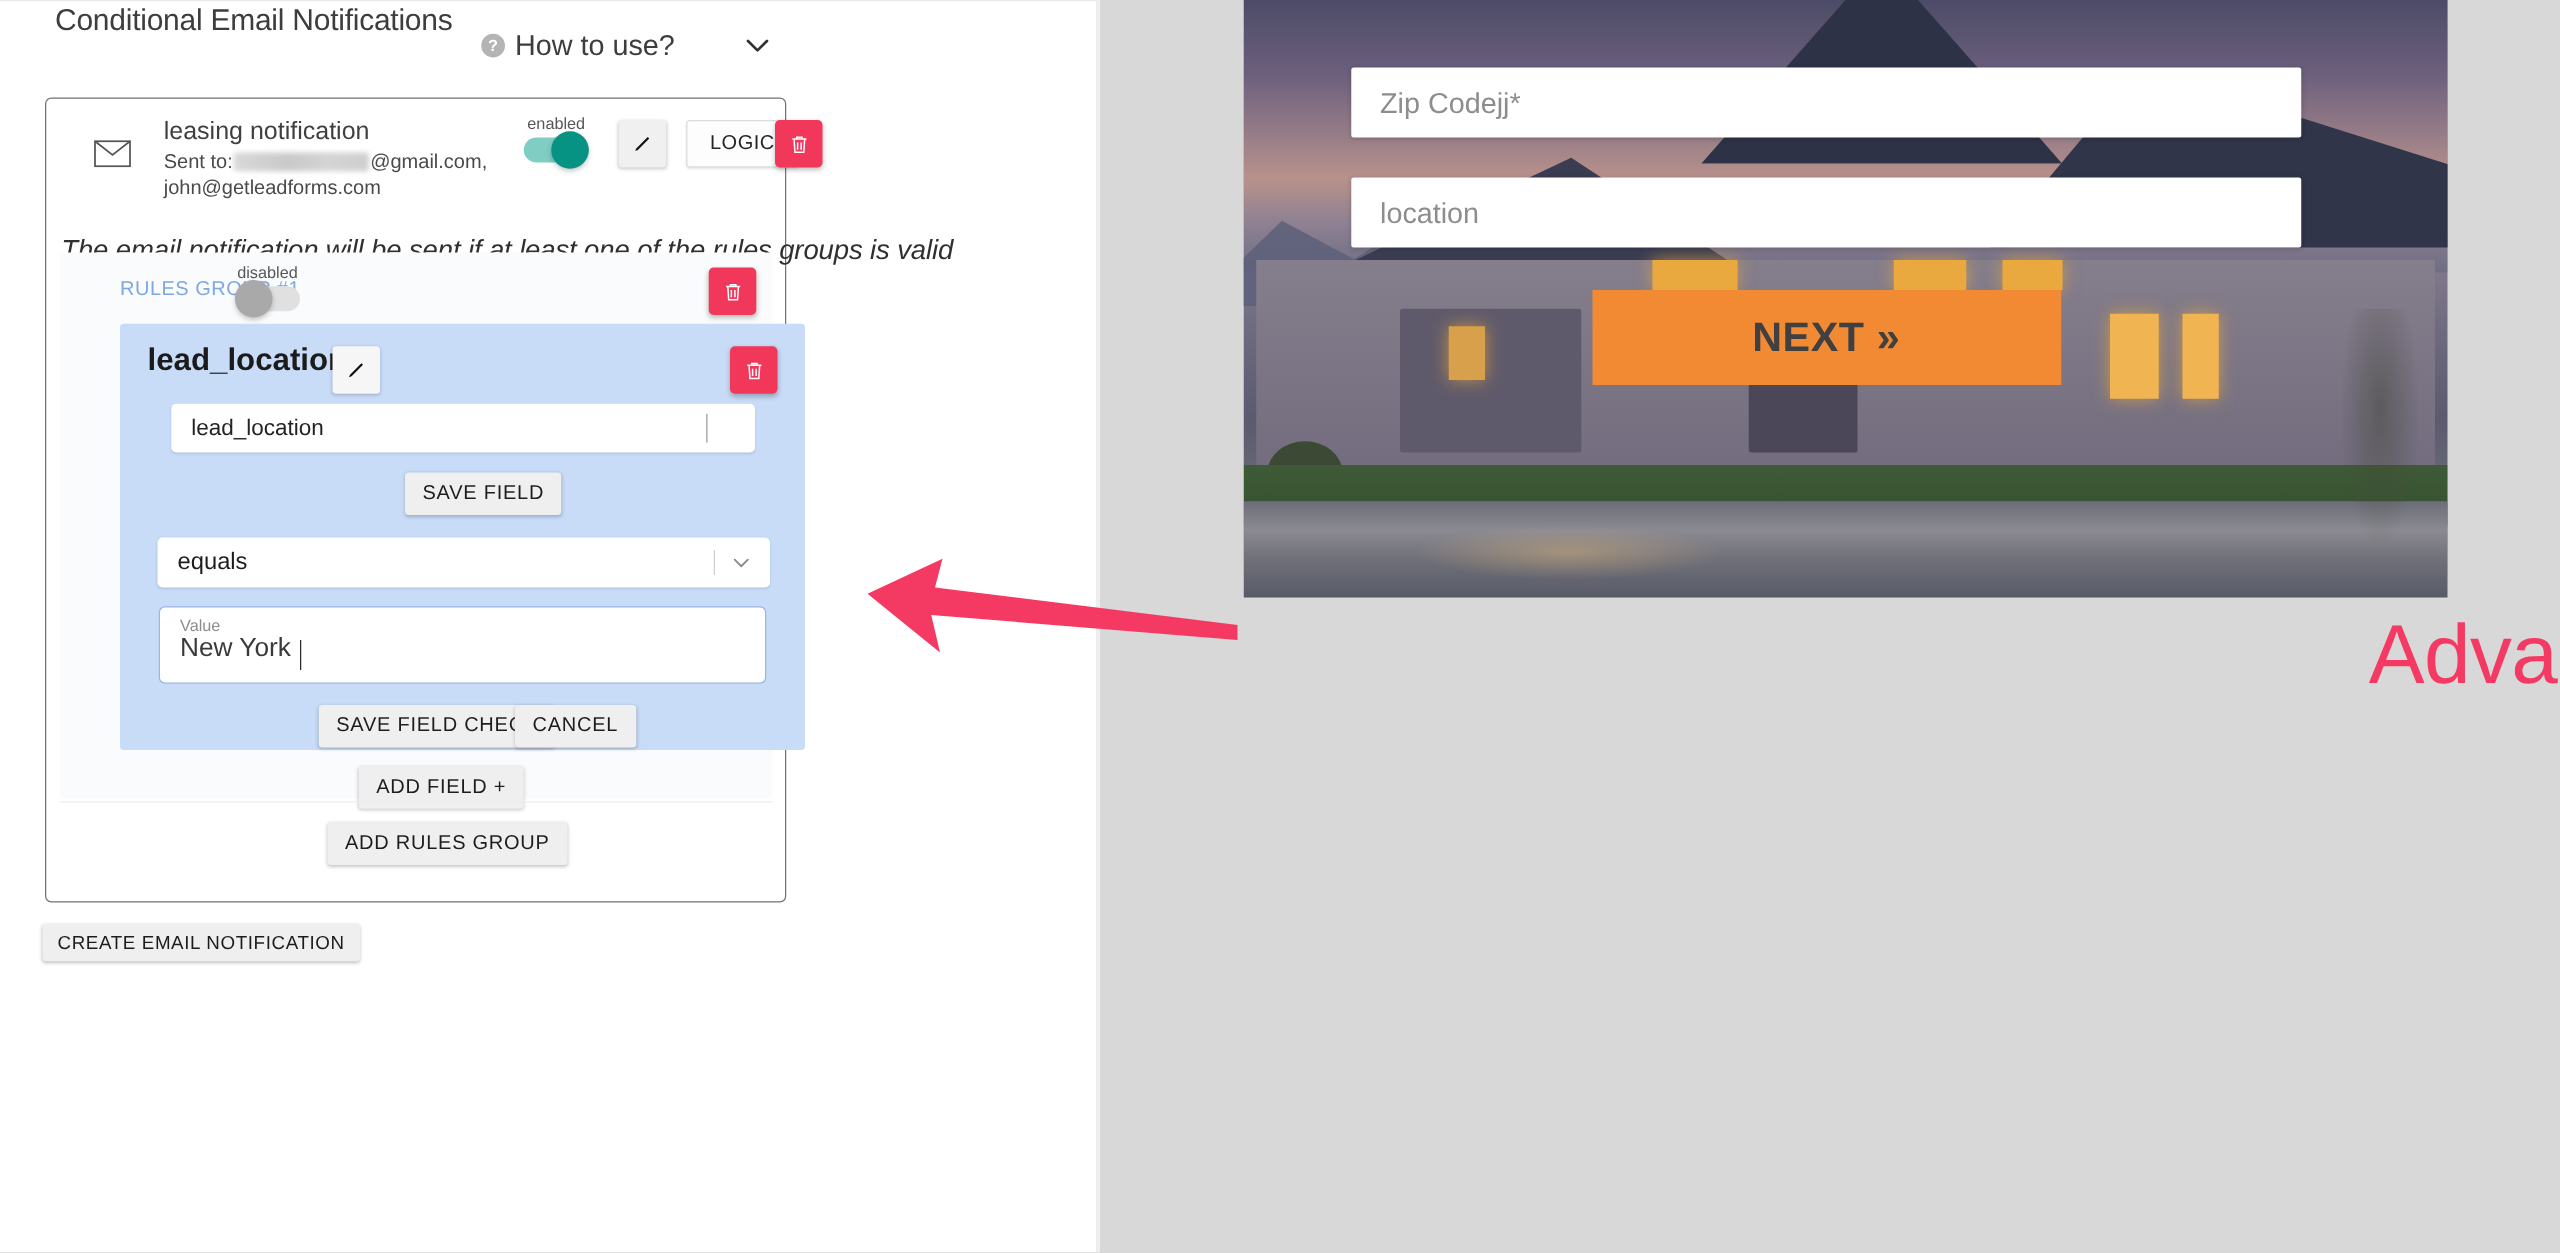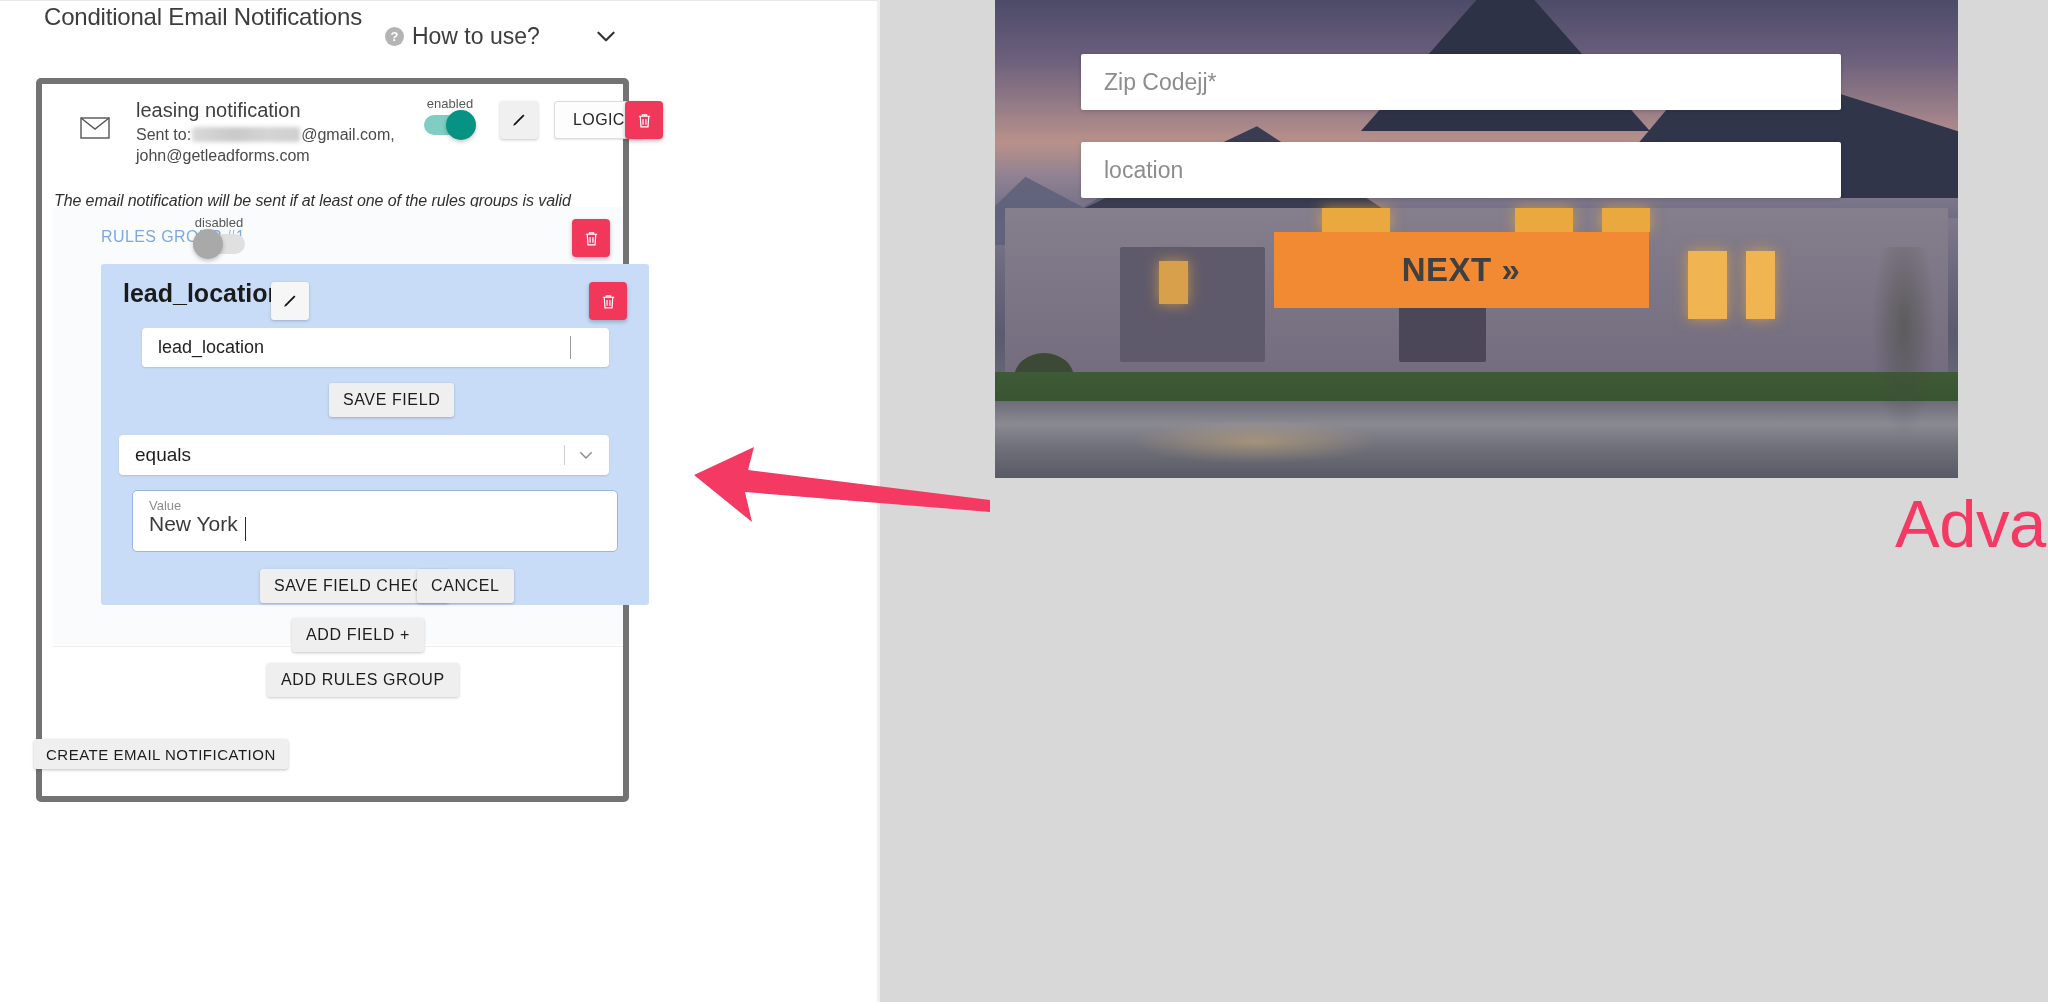--- a/index.html
+++ b/index.html
@@ -49,23 +49,23 @@
   .howto-label { font-size: 23px; color: #3d3d3d; white-space: nowrap; }
   .collapse-chevron {
     position: absolute; right: 258px; top: 22px;
     width: 26px; height: 26px; cursor: pointer;
   }
   .collapse-chevron svg { display: block; }
 
   
   .notif-card {
     position: absolute; left: 36px; top: 77px;
-    width: 593px; height: 724px;
+    width: 593px; height: 644px;
     background: #fff;
-    border: 6px solid #737373;
+    border: 1px solid #737373;
     border-radius: 5px;
   }
   .notif-top {
     position: relative; height: 84px;
   }
   .mail-icon {
     position: absolute; left: 38px; top: 33px;
     width: 30px; height: 22px; color: #5c5c5c;
   }
   .notif-texts {
@@ -128,21 +128,21 @@
     position: absolute;
     width: 38px; height: 38px;
     background: #f2385a; border: none; border-radius: 4px;
     box-shadow: 0 2px 4px rgba(0,0,0,.25);
     cursor: pointer; display: flex; align-items: center; justify-content: center;
   }
   .del-btn svg { width: 17px; height: 19px; }
 
   .notif-desc {
     position: absolute; left: 12px; top: 108px;
-    font-size: 16px; font-style: italic; color: #303030;
+    font-size: 22px; font-style: italic; color: #303030;
     letter-spacing: -0.1px; white-space: nowrap;
   }
 
   
   .rules-group {
     position: absolute; left: 11px; top: 123px;
     width: 570px; height: 437px;
     background: #fafbfd;
     border-radius: 3px;
   }
@@ -433,21 +433,21 @@
                 <path d="M4 6h16M9 6V4h6v2M6 6l1 15h10l1-15"></path>
                 <path d="M10 10v8M14 10v8"></path>
               </svg>
           </button>
 
           <input class="text-input" style="left: 41px; top: 64px; width: 467px; height: 39px;" value="lead_location">
           <span class="caret-bar" style="left:469px; top:72px; height:23px;"></span>
 
           <button class="flat-btn" style="left:228px; top:119px;">SAVE FIELD</button>
 
-          <div class="select-box" style="left:18px; top:171px; width:490px; height:40px;">
+          <div class="select-box" style="left:30px; top:171px; width:490px; height:40px;">
             <span class="select-value">equals</span>
             <span class="select-sep"></span>
             <span class="select-chevron">
               <svg width="18" height="18" viewBox="0 0 24 24" fill="none" stroke="#8c8c8c" stroke-width="2" stroke-linecap="round" stroke-linejoin="round">
                   <polyline points="5 9 12 16 19 9"></polyline>
                 </svg>
             </span>
           </div>
 
           <div class="outlined-field" style="left:31px; top:226px; width:486px; height:62px;">

